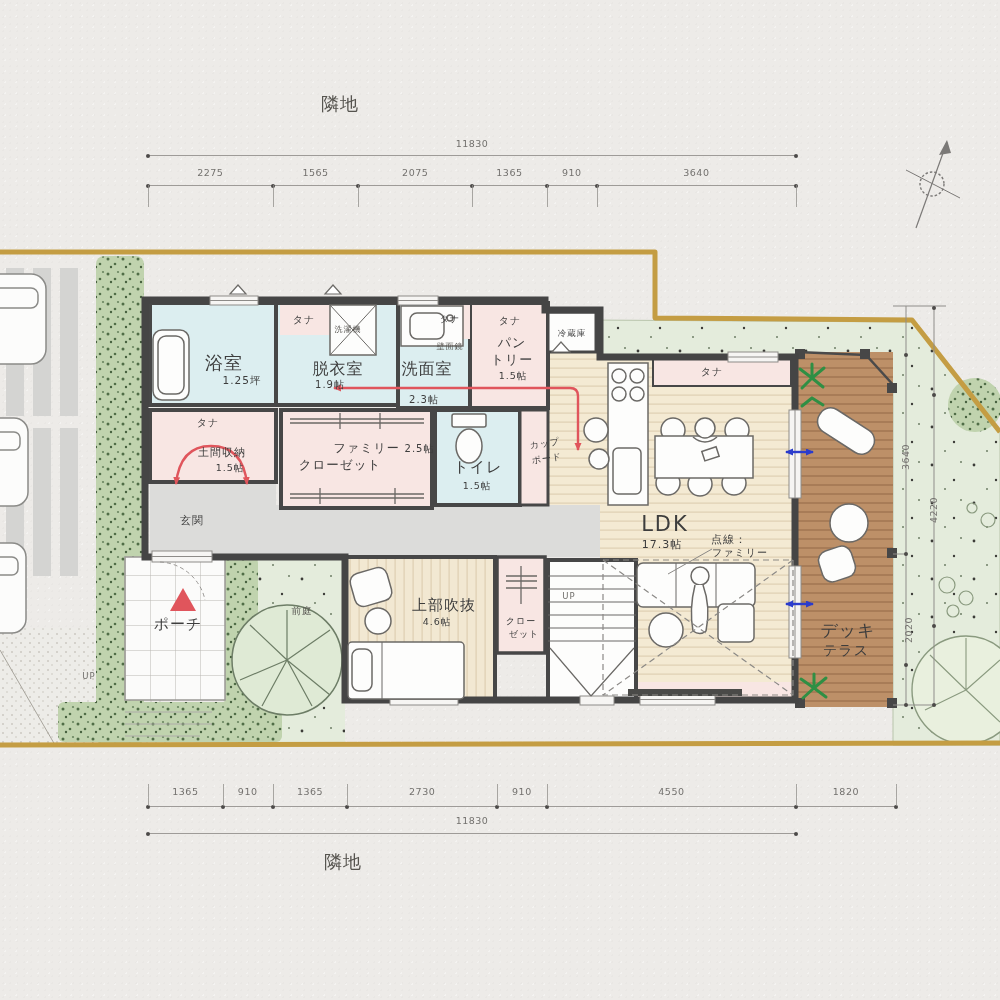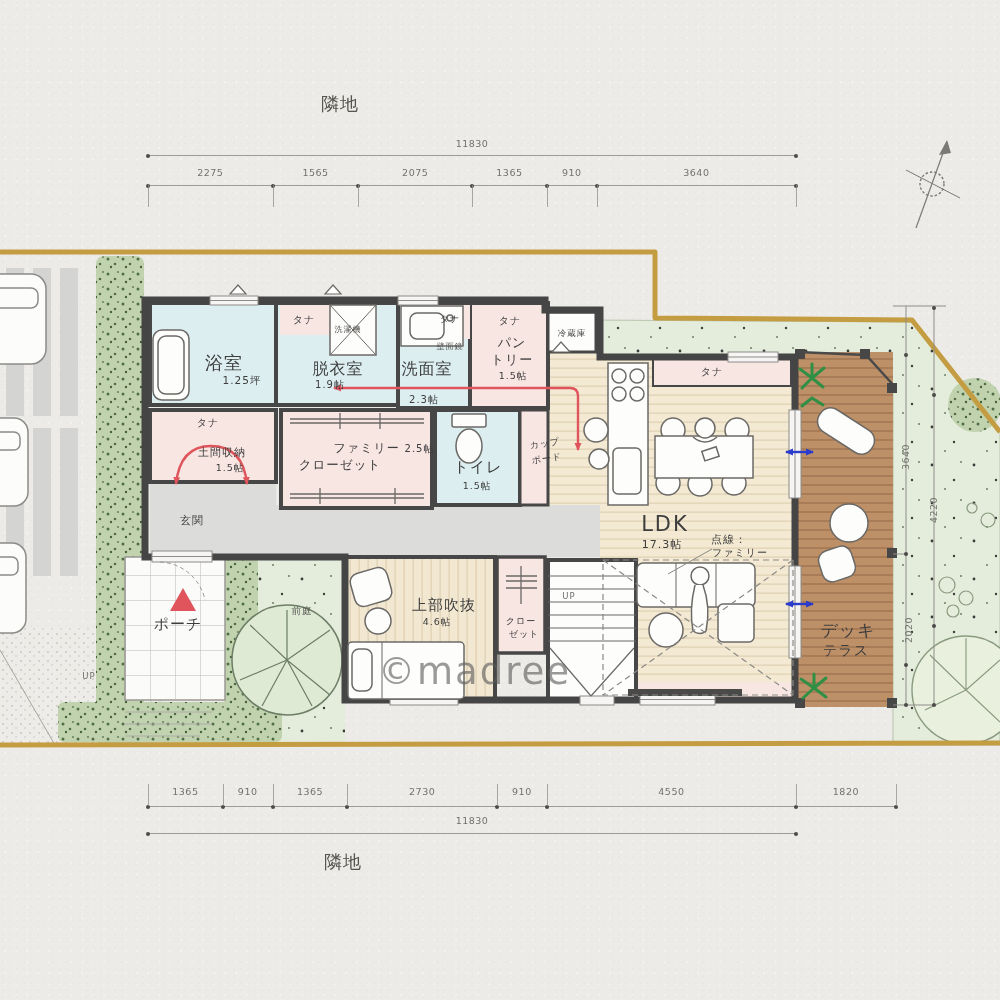--- a/index.html
+++ b/index.html
@@ -335,21 +335,20 @@
 <div class="lb" style="left:302px;top:593px;font-size:9.5px;color:#55534f;margin-top:18px;">前庭</div>
 <div class="lb" style="left:729px;top:540px;font-size:11px;">点線：</div>
 <div class="lb" style="left:740px;top:553px;font-size:10px;">ファミリー</div>
 <div class="lb" style="left:569px;top:596px;font-size:8.5px;color:#706e6a;">UP</div>
 <div class="lb" style="left:89px;top:676px;font-size:8.5px;color:#706e6a;">UP</div>
 
 <div class="lb rot dim" style="left:906px;top:457px;">3640</div>
 <div class="lb rot dim" style="left:909px;top:630px;">2020</div>
 <div class="lb rot dim" style="left:934px;top:510px;">4220</div>
 
-<div class="wm" style="left:378px;top:650px;">©madree</div>
 
 <div id="top-dims">
       <div class="hline" style="left: 148px; top: 185px; width: 648.047px;"></div>
       <div class="hline" style="left: 148px; top: 155px; width: 648.047px;"></div>
       <div class="dot" style="left: 148px; top: 185.5px;"></div>
       <div class="vline" style="left: 148px; top: 185px; height: 22px;"></div>
       <div class="dot" style="left: 272.625px; top: 185.5px;"></div>
       <div class="vline" style="left: 272.625px; top: 185px; height: 22px;"></div>
       <div class="dot" style="left: 358.355px; top: 185.5px;"></div>
       <div class="vline" style="left: 358.355px; top: 185px; height: 22px;"></div>

